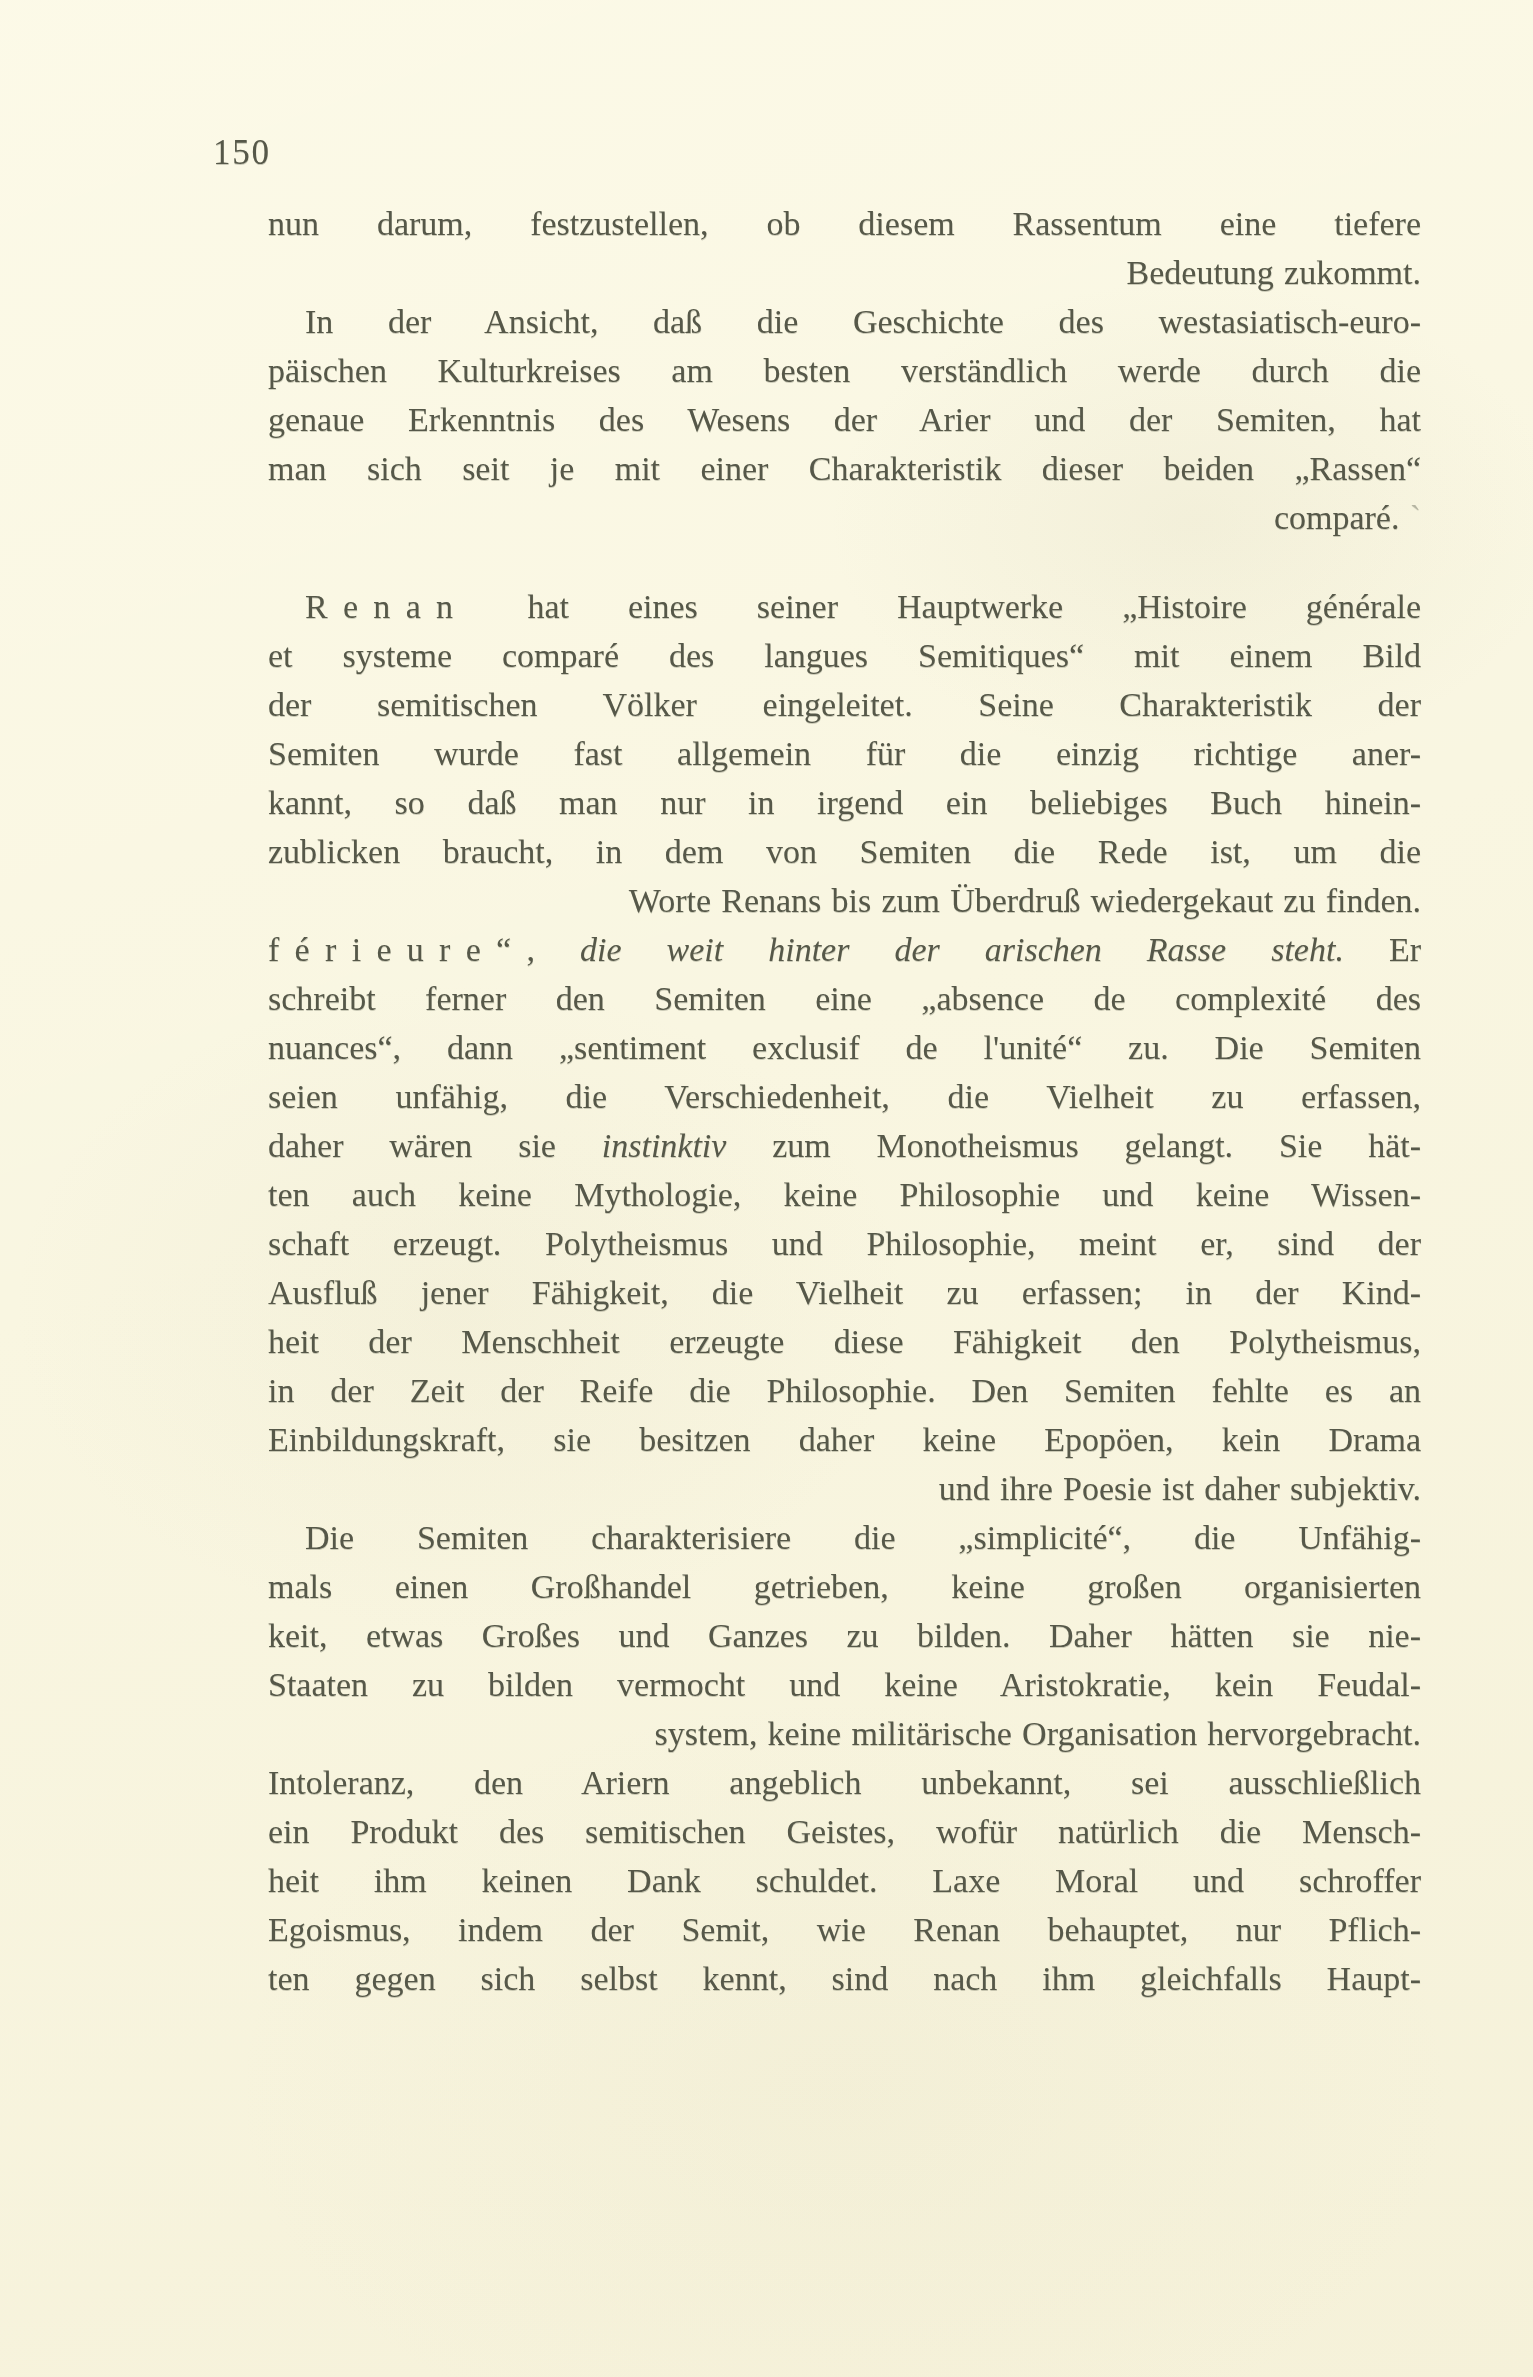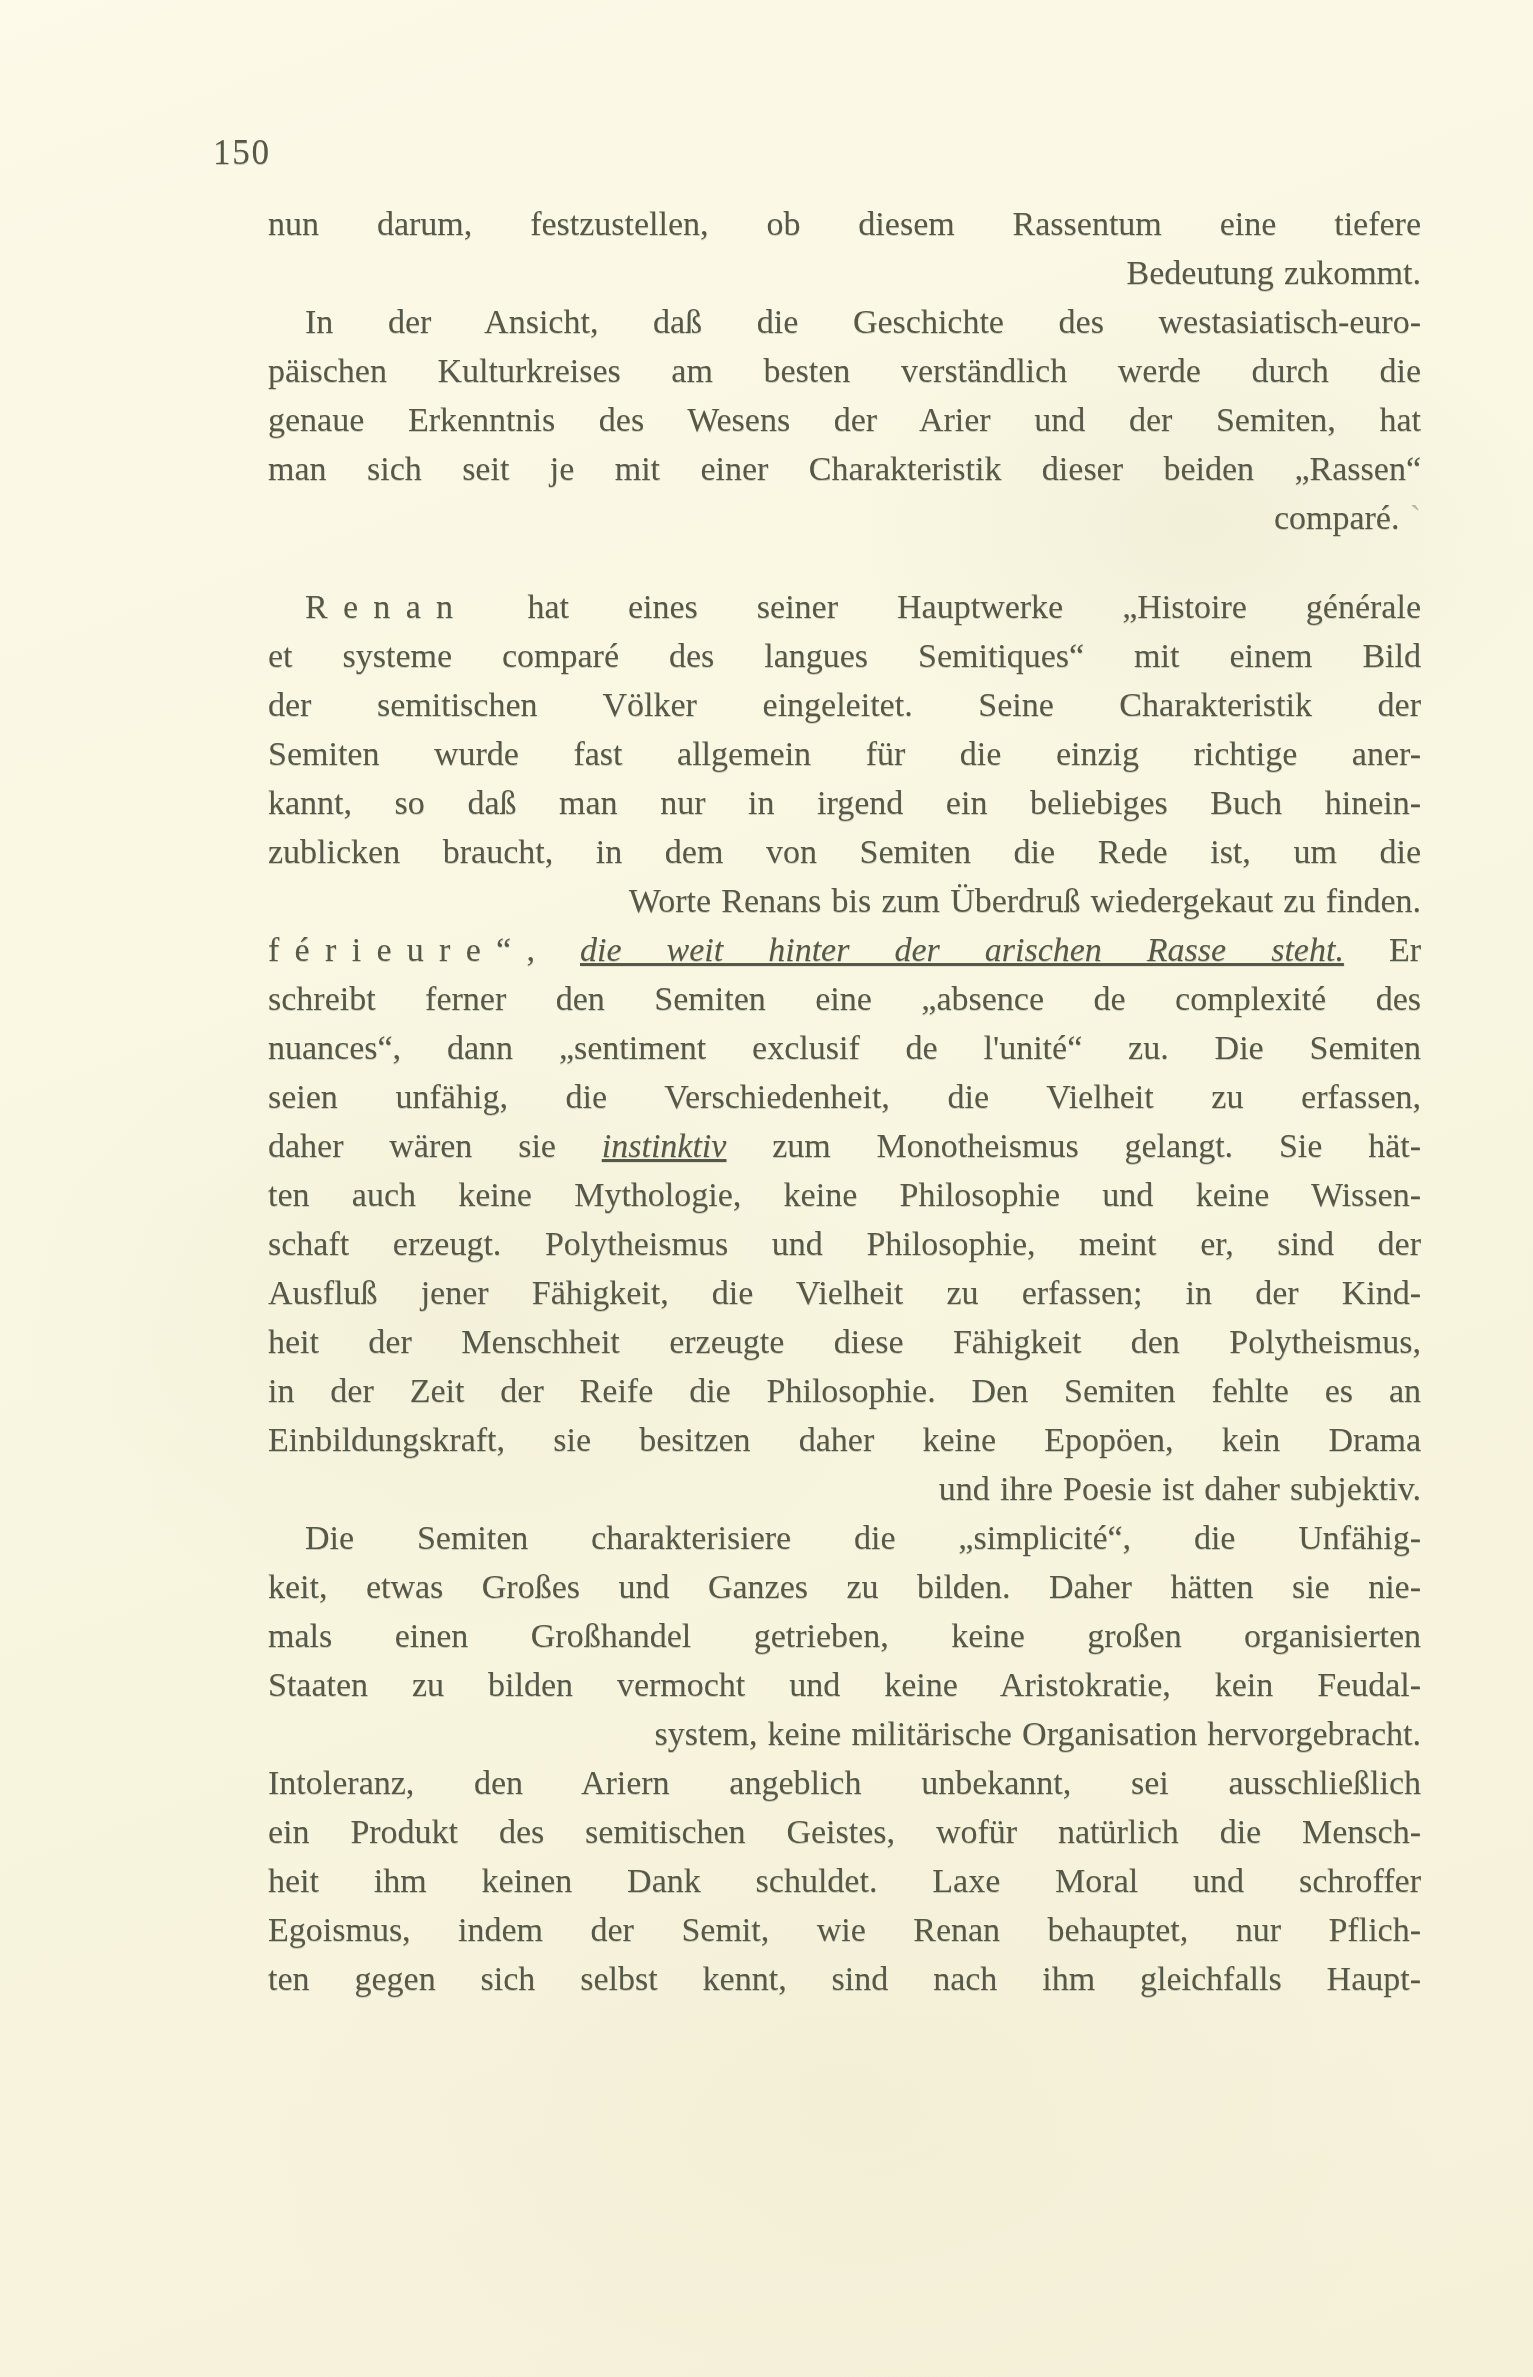--- a/index.html
+++ b/index.html
@@ -39,21 +39,21 @@
     font-size: 34px;
     line-height: 49px;
     color: var(--ink, #565849);
     word-spacing: 0.05em;
     text-shadow: 0.3px 0.5px 0.4px rgba(86,88,73,0.28);
   }
   .line { text-align: right; }
   .line.justify { text-align: justify; text-align-last: justify; }
   .line.indent { text-indent: 37px; }
   .s-n { }
-  .s-i { font-style: italic; text-decoration: underline; }
+  .s-i { font-style: italic; }
   .s-g { letter-spacing: 0.45em; }
   .s-f { opacity: 0.40; }
 </style>
 </head>
 <body style="--paper: #f9f6e1; --ink: #565849;">
 
 <div class="paper-texture"></div>
 
 <div class="folio">150</div>
 
@@ -78,22 +78,22 @@
     <div class="line justify"><span class="s-n">seien unfähig, die Verschiedenheit, die Vielheit zu erfassen,</span></div>
     <div class="line justify"><span class="s-n">daher wären sie </span><span class="s-i">instinktiv</span><span class="s-n"> zum Monotheismus gelangt. Sie hät-</span></div>
     <div class="line justify"><span class="s-n">ten auch keine Mythologie, keine Philosophie und keine Wissen-</span></div>
     <div class="line justify"><span class="s-n">schaft erzeugt. Polytheismus und Philosophie, meint er, sind der</span></div>
     <div class="line justify"><span class="s-n">Ausfluß jener Fähigkeit, die Vielheit zu erfassen; in der Kind-</span></div>
     <div class="line justify"><span class="s-n">heit der Menschheit erzeugte diese Fähigkeit den Polytheismus,</span></div>
     <div class="line justify"><span class="s-n">in der Zeit der Reife die Philosophie. Den Semiten fehlte es an</span></div>
     <div class="line justify"><span class="s-n">Einbildungskraft, sie besitzen daher keine Epopöen, kein Drama</span></div>
     <div class="line"><span class="s-n">und ihre Poesie ist daher subjektiv.</span></div>
     <div class="line indent justify"><span class="s-n">Die Semiten charakterisiere die „simplicité“, die Unfähig-</span></div>
+    <div class="line justify"><span class="s-n">mals einen Großhandel getrieben, keine großen organisierten</span></div>
     <div class="line justify"><span class="s-n">keit, etwas Großes und Ganzes zu bilden. Daher hätten sie nie-</span></div>
-    <div class="line justify"><span class="s-n">mals einen Großhandel getrieben, keine großen organisierten</span></div>
     <div class="line justify"><span class="s-n">Staaten zu bilden vermocht und keine Aristokratie, kein Feudal-</span></div>
     <div class="line"><span class="s-n">system, keine militärische Organisation hervorgebracht.</span></div>
     <div class="line justify"><span class="s-n">Intoleranz, den Ariern angeblich unbekannt, sei ausschließlich</span></div>
     <div class="line justify"><span class="s-n">ein Produkt des semitischen Geistes, wofür natürlich die Mensch-</span></div>
     <div class="line justify"><span class="s-n">heit ihm keinen Dank schuldet.  Laxe Moral und schroffer</span></div>
     <div class="line justify"><span class="s-n">Egoismus, indem der Semit, wie Renan behauptet, nur Pflich-</span></div>
     <div class="line justify"><span class="s-n">ten gegen sich selbst kennt, sind nach ihm gleichfalls Haupt-</span></div>
   </div>
 
 

